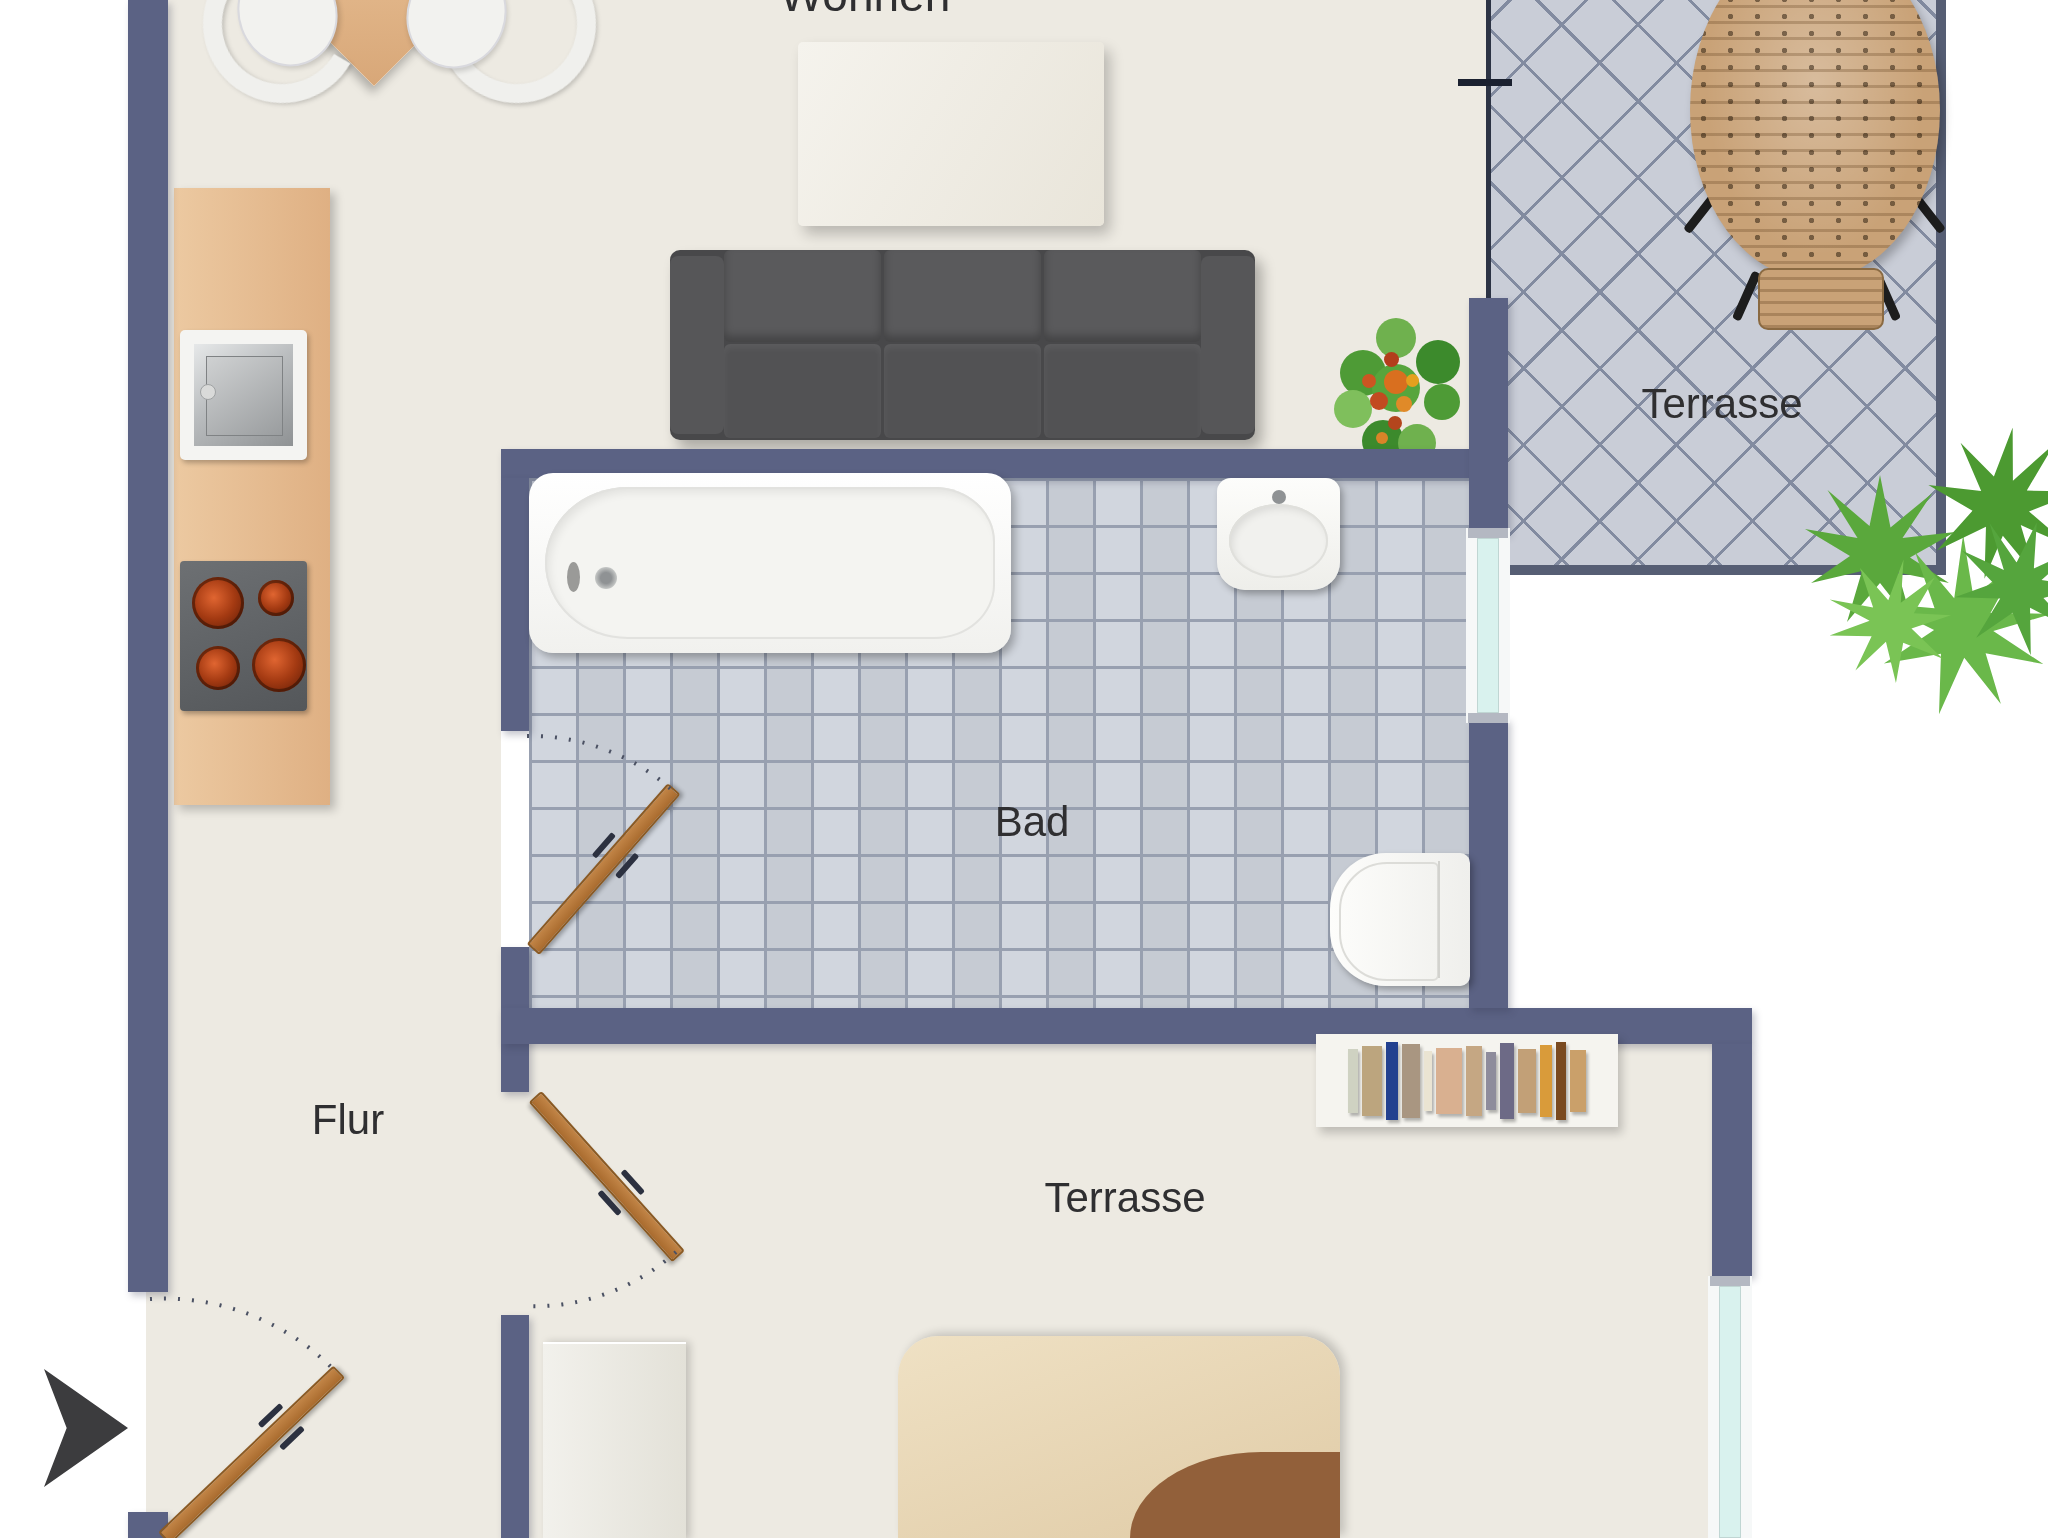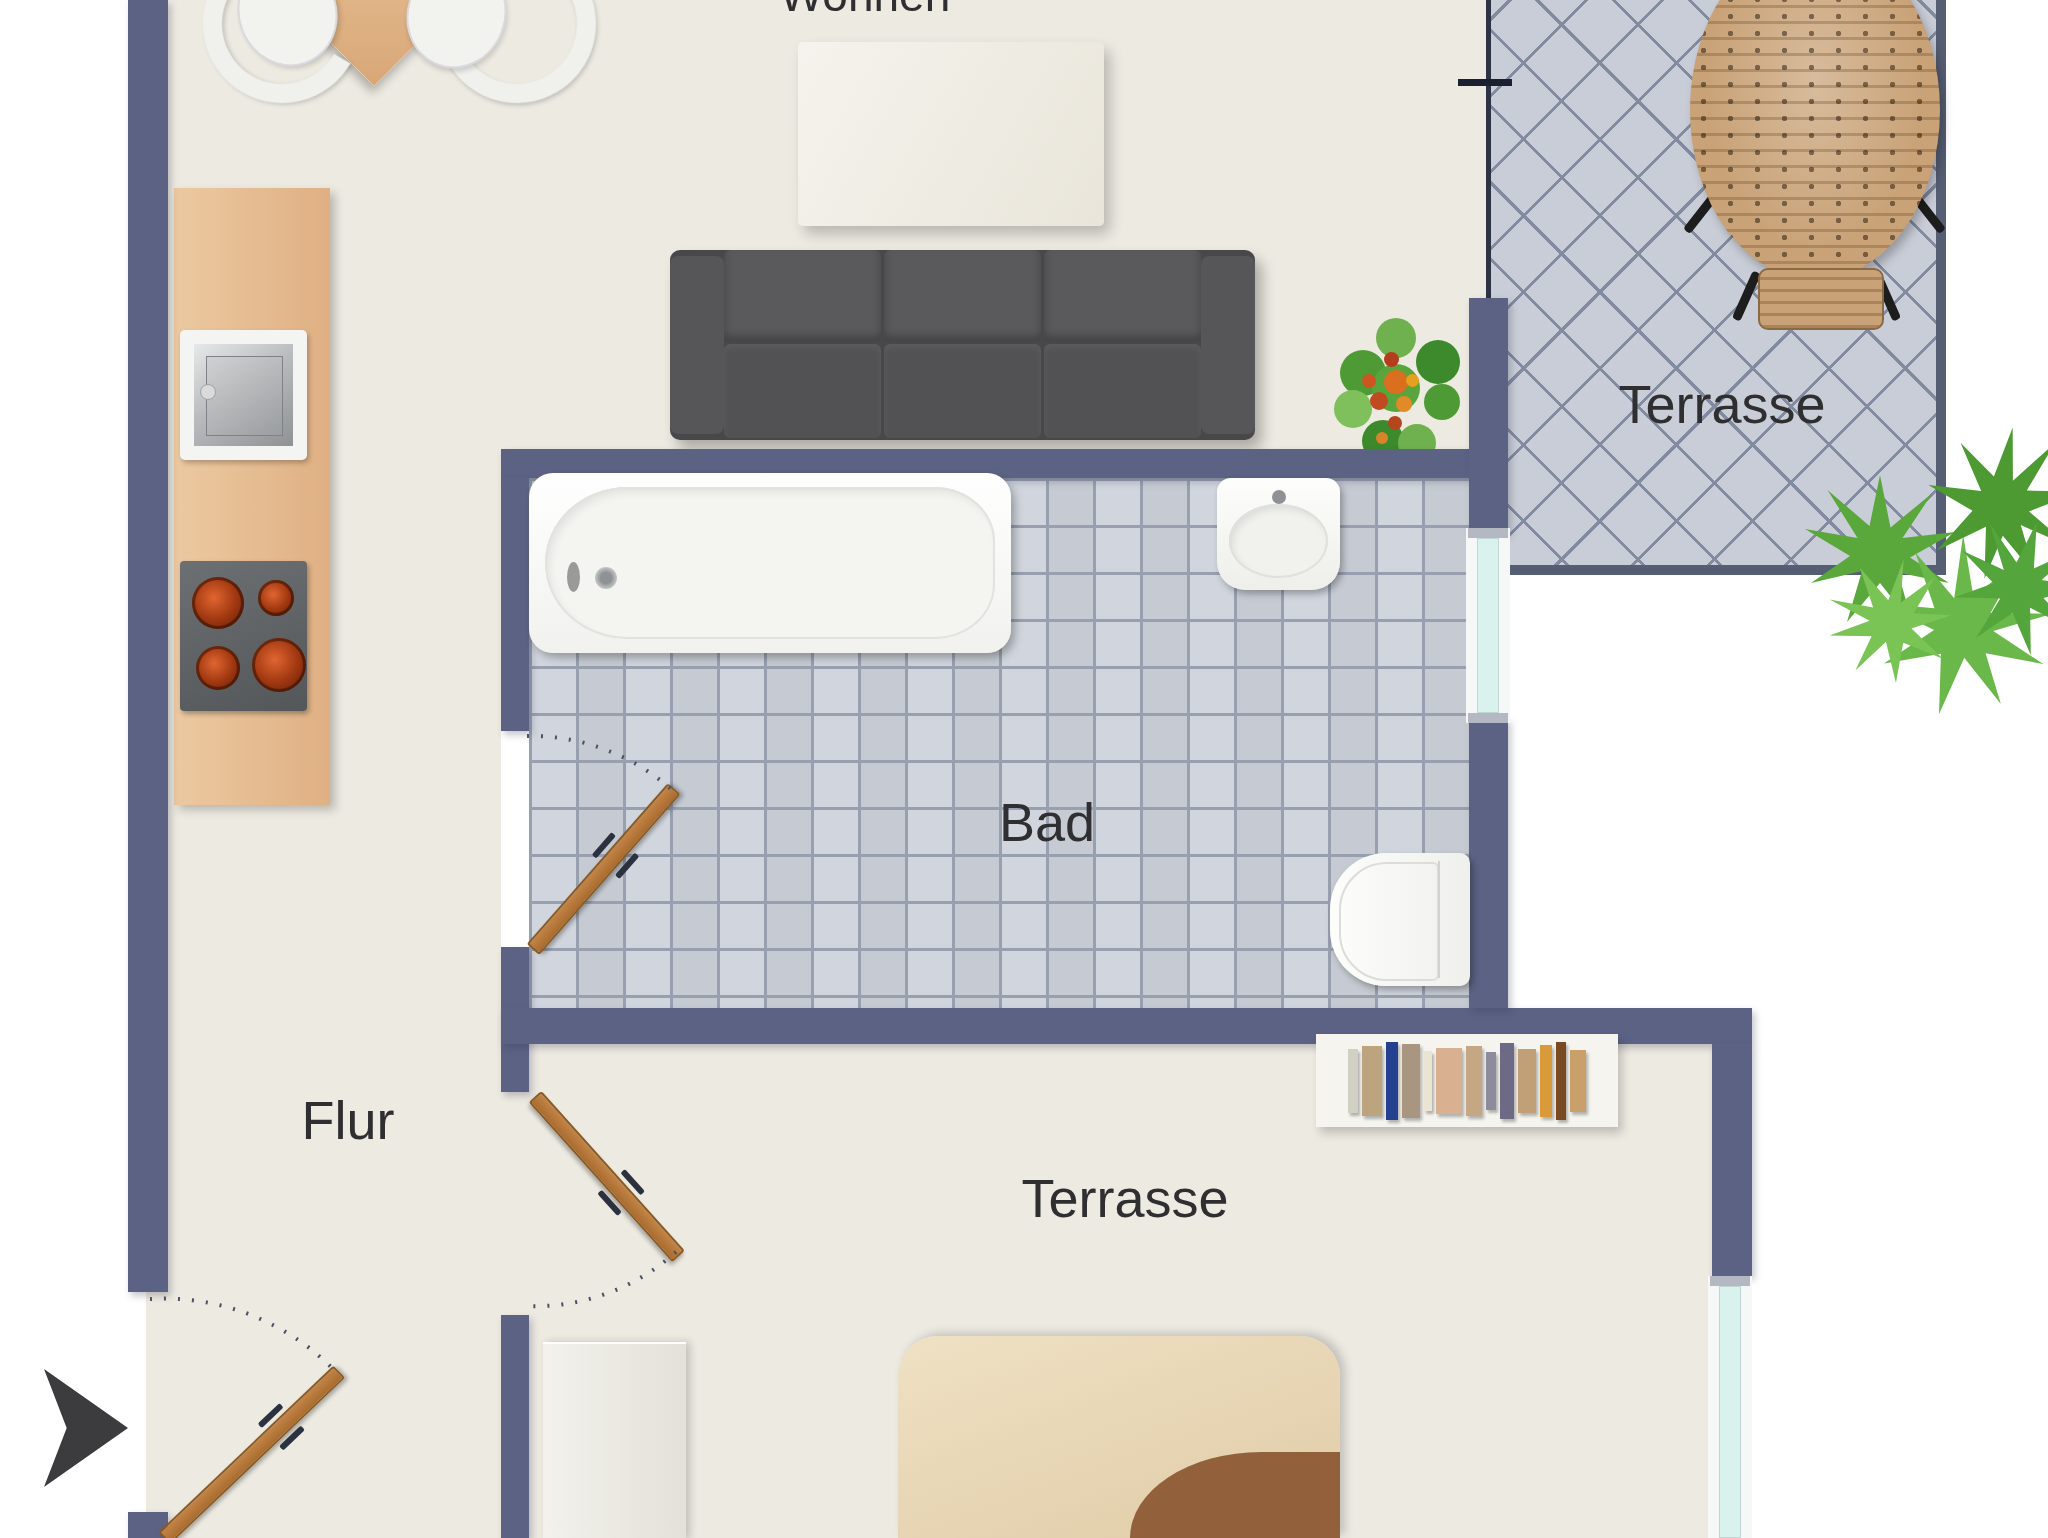--- a/index.html
+++ b/index.html
@@ -161,21 +161,21 @@
     background-image:repeating-linear-gradient(0deg, rgba(95,62,28,.3) 0 3px, transparent 3px 12px);}
   .wicker .leg{position:absolute;width:9px;height:52px;background:#1d1d1d;border-radius:4px;}
   .leg.l1{left:8px;top:245px;transform:rotate(38deg);}
   .leg.l2{left:232px;top:245px;transform:rotate(-38deg);}
   .leg.l3{left:52px;top:330px;transform:rotate(24deg);}
   .leg.l4{left:192px;top:330px;transform:rotate(-24deg);}
   .palm-frond{position:absolute;
     clip-path:polygon(50% 0%,57% 35%,85% 12%,65% 42%,100% 38%,70% 55%,96% 72%,62% 65%,72% 100%,50% 72%,28% 98%,38% 64%,4% 72%,30% 54%,0% 36%,35% 42%,15% 10%,43% 34%);}
 
   
-  .room-label{position:absolute;transform:translate(-50%,-50%);font-size:54px;color:var(--label);white-space:nowrap;}
+  .room-label{position:absolute;transform:translate(-50%,-50%);font-size:42px;color:var(--label);white-space:nowrap;}
   .label-wohnen{left:865px;top:-32px;transform:translateX(-50%);font-size:46px;}
   .arrow{left:44px;top:1369px;width:84px;height:118px;background:var(--arrow);
     clip-path:polygon(0% 0%,100% 50%,0% 100%,27% 50%);}
 </style>
 </head>
 <body>
 
 <div class="canvas">
 
   <div class="floor living-floor"></div>
@@ -325,17 +325,17 @@
       <div class="palm-frond" style="left: 1880px; top: 540px; width: 170px; height: 170px; background: rgb(106, 184, 74); transform: rotate(40deg);"></div>
       <div class="palm-frond" style="left: 1930px; top: 430px; width: 150px; height: 150px; background: rgb(76, 154, 49); transform: rotate(80deg);"></div>
       <div class="palm-frond" style="left: 1830px; top: 560px; width: 120px; height: 120px; background: rgb(122, 196, 85); transform: rotate(-30deg);"></div>
       <div class="palm-frond" style="left: 1955px; top: 520px; width: 130px; height: 130px; background: rgb(85, 165, 61); transform: rotate(15deg);"></div>
     </div>
 
   <div class="abs arrow"></div>
 
   <div class="room-label label-wohnen">Wohnen</div>
   <div class="room-label" style="left:1722px;top:404px;">Terrasse</div>
-  <div class="room-label" style="left:1032px;top:822px;margin-left:15px;">Bad</div>
+  <div class="room-label" style="left:1032px;top:822px;">Bad</div>
   <div class="room-label" style="left:348px;top:1120px;">Flur</div>
   <div class="room-label" style="left:1125px;top:1198px;">Terrasse</div>
 
 </div>
 
 </body></html>

